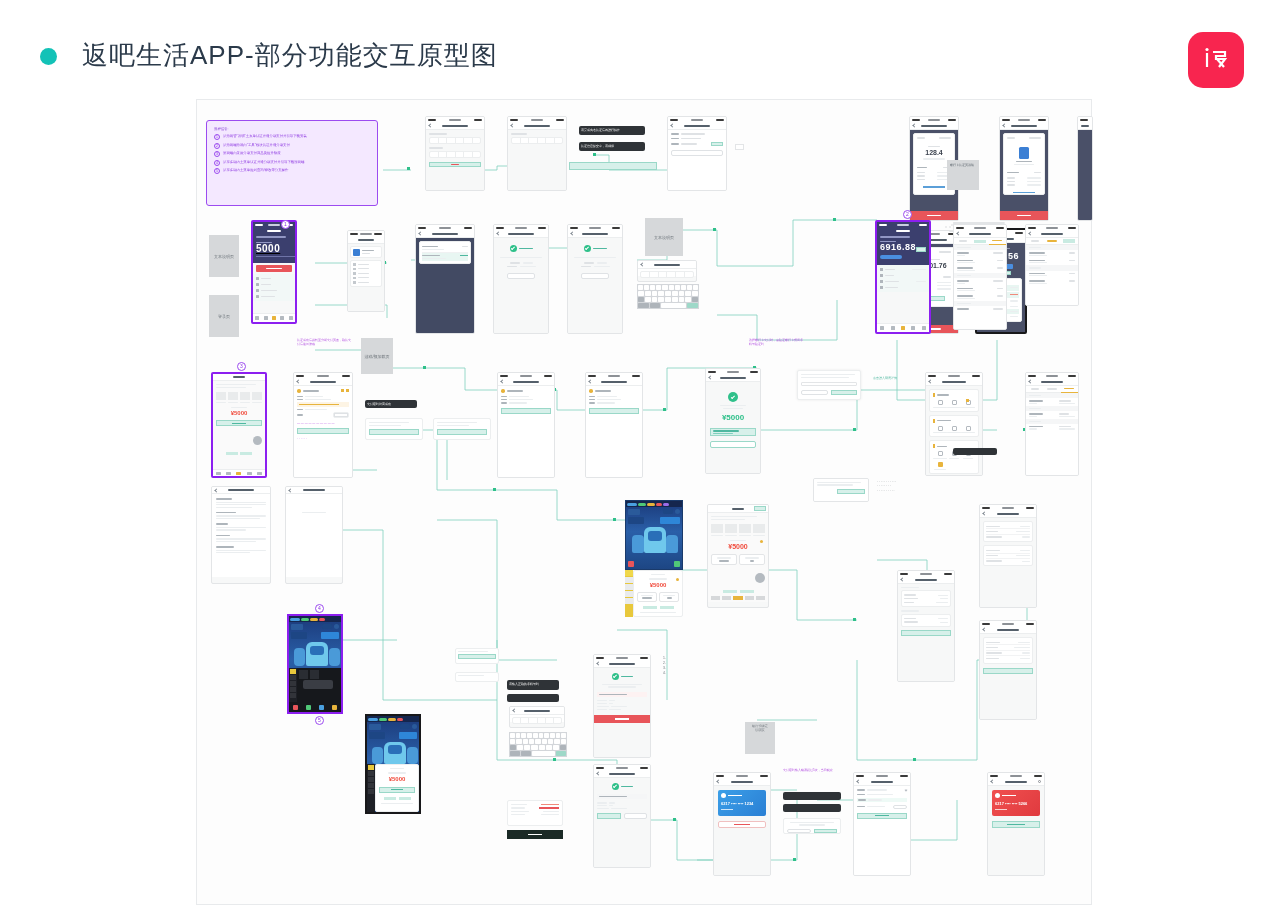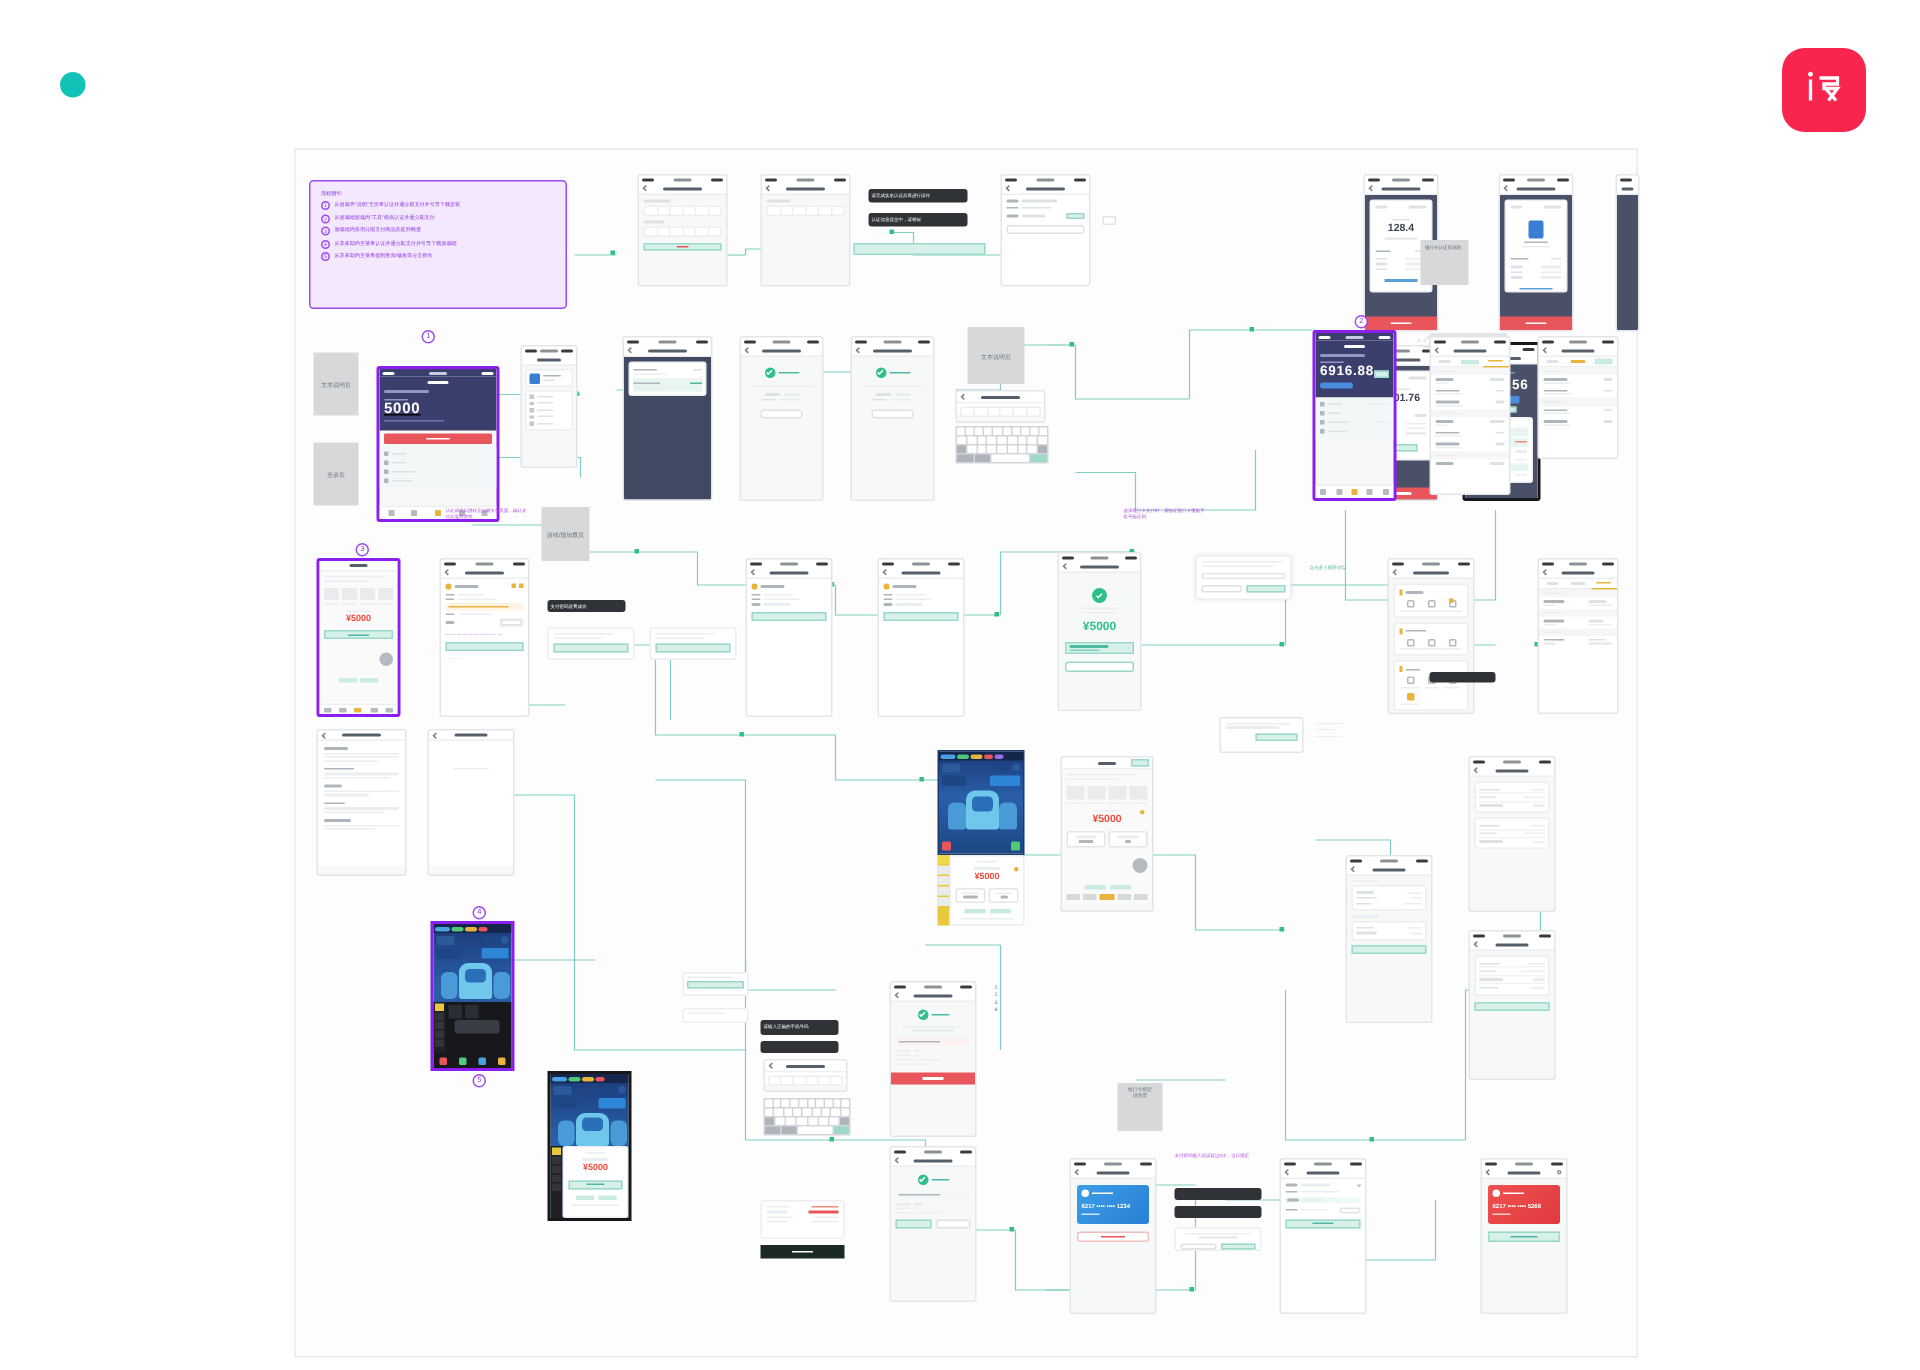--- a/index.html
+++ b/index.html
@@ -149,20 +149,21 @@
   .chk { width:7px;height:7px;border-radius:50%;background:#2fc08a;
          display:flex;align-items:center;justify-content:center; }
   .chk:after{content:"";width:2.6px;height:1.2px;border-left:0.7px solid #fff;
              border-bottom:0.7px solid #fff;transform:rotate(-45deg);}
 </style>
 </head>
 <body>
 
 <div class="header">
   <div class="title-dot"></div>
+  <div class="page-title">返吧生活APP-部分功能交互原型图</div>
   <div class="logo">
     <svg width="34" height="34" viewBox="0 0 34 34" aria-hidden="true">
       <g fill="none" stroke="#ffffff" stroke-width="2.2">
         <path d="M8 10 v14"></path>
         <path d="M14 9 h12 v4 h-9 v3 h9 l-6 8"></path>
         <path d="M18 16 l7 8"></path>
       </g>
       <circle cx="8" cy="6.5" r="1.6" fill="#ffffff"></circle>
     </svg>
   </div>
@@ -505,21 +506,21 @@
   </div>
 
   <div class="node gray-box" style="left:12px;top:135px;width:30px;height:42px;display:flex;align-items:center;justify-content:center;">
     <div class="ph-label">文本说明页</div>
   </div>
   <div class="node gray-box" style="left:12px;top:195px;width:30px;height:42px;display:flex;align-items:center;justify-content:center;">
     <div class="ph-label">登录页</div>
   </div>
 
   <div class="badge" style="left:84px;top:120px;">1</div>
-  <div class="phone purple-frame" style="left:54px;top:144px;width:82px;height:104px;text-decoration:underline;">
+  <div class="phone purple-frame" style="left:54px;top:120px;width:46px;height:104px;text-decoration:underline;">
     <div class="statusbar" style="background:#3b3f6e;">
         <div class="sb-dot" style="background:#fff;"></div>
         <div class="sb-mid" style="background:#c9cce0;"></div>
         <div class="sb-dot" style="background:#fff;"></div>
       </div>
     <div style="background:#3b3f6e;height:36px;padding:3px;position:relative;">
       <div style="text-align:center;">
           <div style="width:14px;height:2px;background:#fff;margin:0 auto 4px;border-radius:1px;"></div>
         </div>
       <div class="line" style="width:30px;height:1.5px;background:#9297c4;margin-bottom:4px;"></div>

